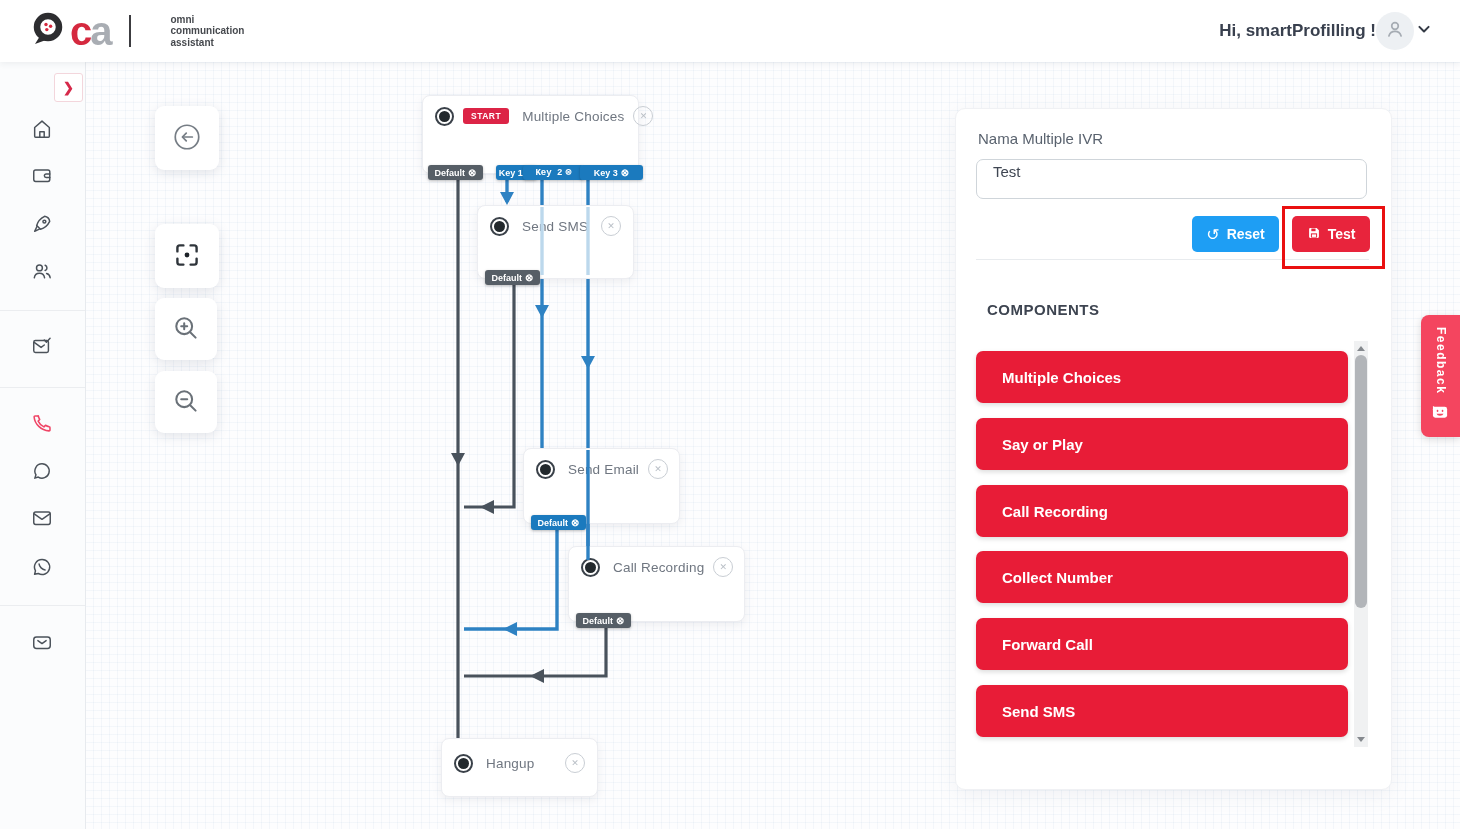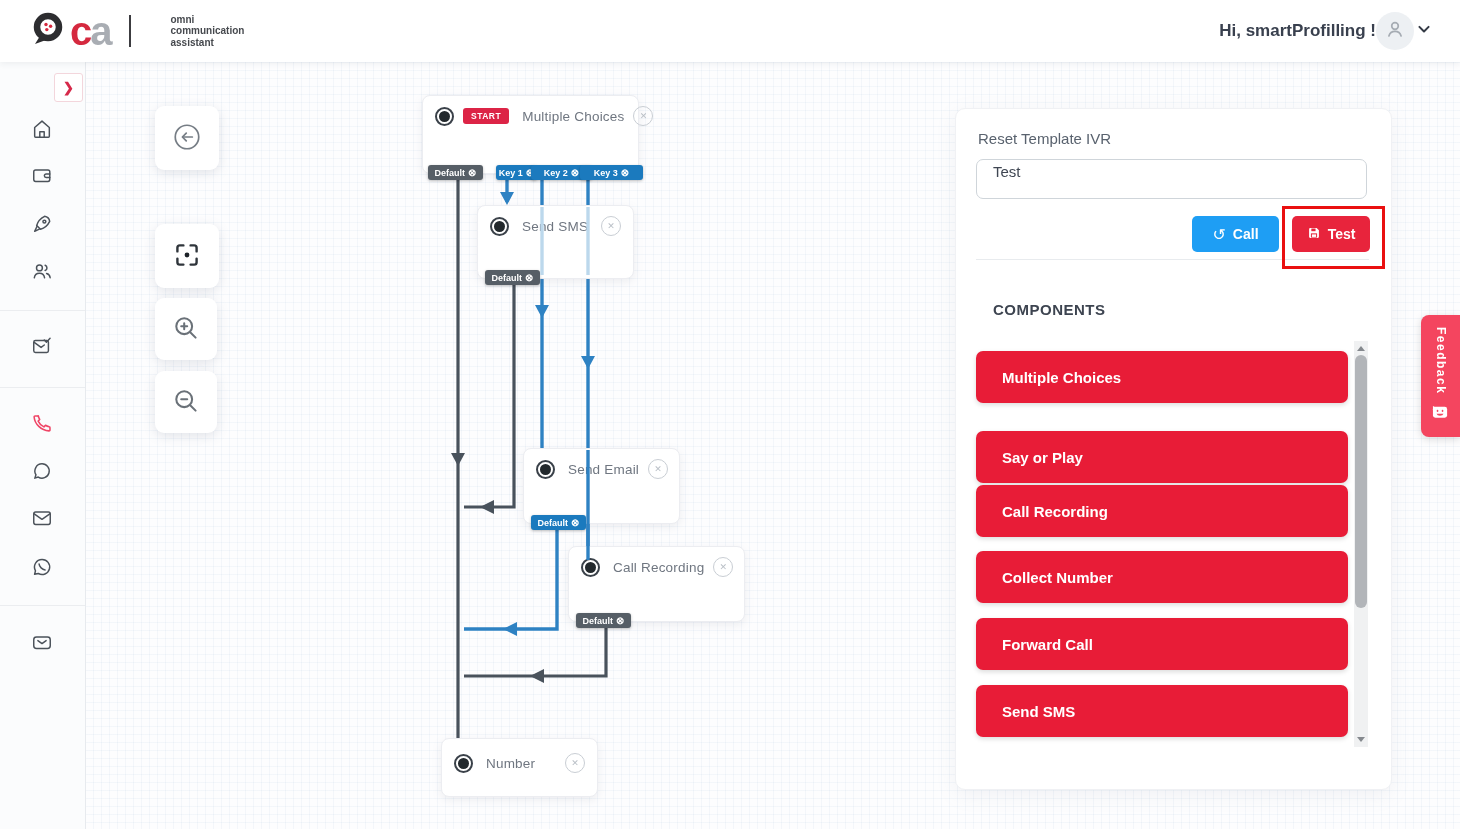--- a/index.html
+++ b/index.html
@@ -61,21 +61,21 @@
          border:1px solid #f0f1f4;border-radius:10px;box-shadow:0 5px 20px rgba(130,140,160,.10);}
   .panel-label{position:absolute;left:22px;top:21px;font-size:15px;color:#59626e;}
   .tpl-input{position:absolute;left:20px;top:50px;width:391px;height:40px;border:1px solid #cfd5da;border-radius:7px;
              font-family:"Liberation Sans",sans-serif;font-size:15px;color:#3f4652;padding:0 0 16px 16px;box-sizing:border-box;outline:none;}
   .btn{position:absolute;top:107px;height:36px;border:none;border-radius:5px;color:#fff;font-size:14px;font-weight:700;
        font-family:"Liberation Sans",sans-serif;display:flex;align-items:center;justify-content:center;gap:7px;cursor:pointer;}
   .btn-reset{left:236px;width:87px;background:#1e9ef4;}
   .btn-save{left:336px;width:78px;background:#e8243c;}
   .save-highlight{position:absolute;left:326px;top:97px;width:97px;height:57px;border:3px solid #ea1010;z-index:6;pointer-events:none;}
   .panel-div{position:absolute;left:20px;top:150px;width:393px;height:1px;background:#e8ebee;}
-  .comp-title{position:absolute;left:37px;top:192px;font-size:15px;font-weight:700;color:#3d4450;letter-spacing:.5px;}
+  .comp-title{position:absolute;left:31px;top:192px;font-size:15px;font-weight:700;color:#3d4450;letter-spacing:.5px;}
   .comp-list{position:absolute;left:20px;top:232px;width:393px;height:410px;}
   .comp-item{position:absolute;left:0;width:372px;height:52px;background:#e81c37;border-radius:7px;color:#fff;
              font-size:15px;font-weight:600;display:flex;align-items:center;padding-left:26px;box-sizing:border-box;
              box-shadow:0 2px 5px rgba(0,0,0,.14);cursor:grab;}
   .sb-track{position:absolute;left:378px;top:0;width:14px;height:406px;background:#f0f1f2;}
   .sb-thumb{position:absolute;left:379px;top:14px;width:12px;height:253px;background:#b2b5b9;border-radius:6px;cursor:pointer;}
   .sb-arrow{position:absolute;left:381px;width:0;height:0;border-left:4px solid transparent;border-right:4px solid transparent;cursor:pointer;}
   .sb-up{top:5px;border-bottom:5px solid #85898e;}
   .sb-down{top:396px;border-top:5px solid #85898e;}
 
@@ -174,21 +174,21 @@
         <span class="node-close">✕</span>
       </div>
       <div class="tag dark" style="left:5px;width:55px;">
         <span>Default</span>
         <span class="tagx">⊗</span>
       </div>
       <div class="tag blue" style="left:73px;width:41px;">
         <span>Key 1</span>
         <span class="tagx">⊗</span>
       </div>
-      <div class="tag blue" style="left:108px;width:61px;">
+      <div class="tag blue" style="left:100px;width:61px;font-family:Liberation Mono, monospace;">
         <span>Key 2</span>
         <span class="tagx">⊗</span>
       </div>
       <div class="tag blue" style="left:157px;width:63px;">
         <span>Key 3</span>
         <span class="tagx">⊗</span>
       </div>
     </div>
 
     <div class="node" style="left:392px;top:143px;width:155px;height:72px;">
@@ -223,51 +223,51 @@
       </div>
       <div class="tag dark" style="left:7px;width:55px;">
         <span>Default</span>
         <span class="tagx">⊗</span>
       </div>
     </div>
 
     <div class="node" style="left:356px;top:676px;width:155px;height:57px;">
       <div class="node-head" style="padding-top:14px;">
         <span class="port"></span>
-        <span class="node-title">Number</span>
+        <span class="node-title">Hangup</span>
         <span class="node-close">✕</span>
       </div>
     </div>
   </div>
 
   <div class="panel">
-    <div class="panel-label">Reset Template IVR</div>
+    <div class="panel-label">Nama Multiple IVR</div>
     <input class="tpl-input" value="Test" style="">
     <button class="btn btn-reset">
       <span style="font-size:16px;font-weight:400;">↺</span>
-      <span>Call</span>
+      <span>Reset</span>
     </button>
     <button class="btn btn-save">
       <span>
         <svg width="14" height="14" viewBox="0 0 20 20">
           <path d="M3 4.5A1.5 1.5 0 0 1 4.5 3h9.3L17 6.2v9.3a1.5 1.5 0 0 1-1.5 1.5h-11A1.5 1.5 0 0 1 3 15.5z" fill="#fff"></path>
           <rect x="6.2" y="3.6" width="6" height="3.8" fill="#e8243c"></rect>
           <rect x="5.6" y="10.5" width="8.8" height="6" fill="#e8243c"></rect>
           <rect x="7" y="12" width="6" height="3.6" fill="#fff"></rect>
         </svg>
       </span>
       <span>Test</span>
     </button>
     <div class="save-highlight"></div>
     <div class="panel-div"></div>
     <div class="comp-title">COMPONENTS</div>
 
     <div class="comp-list">
       <div class="comp-item" style="top:10px;">Multiple Choices</div>
-      <div class="comp-item" style="top:77px;margin-top:13px;">Say or Play</div>
+      <div class="comp-item" style="top:77px;">Say or Play</div>
       <div class="comp-item" style="top:144px;">Call Recording</div>
       <div class="comp-item" style="top:210px;">Collect Number</div>
       <div class="comp-item" style="top:277px;">Forward Call</div>
       <div class="comp-item" style="top:344px;">Send SMS</div>
       <div class="sb-track"></div>
       <div class="sb-thumb"></div>
       <div class="sb-arrow sb-up"></div>
       <div class="sb-arrow sb-down"></div>
     </div>
   </div>

